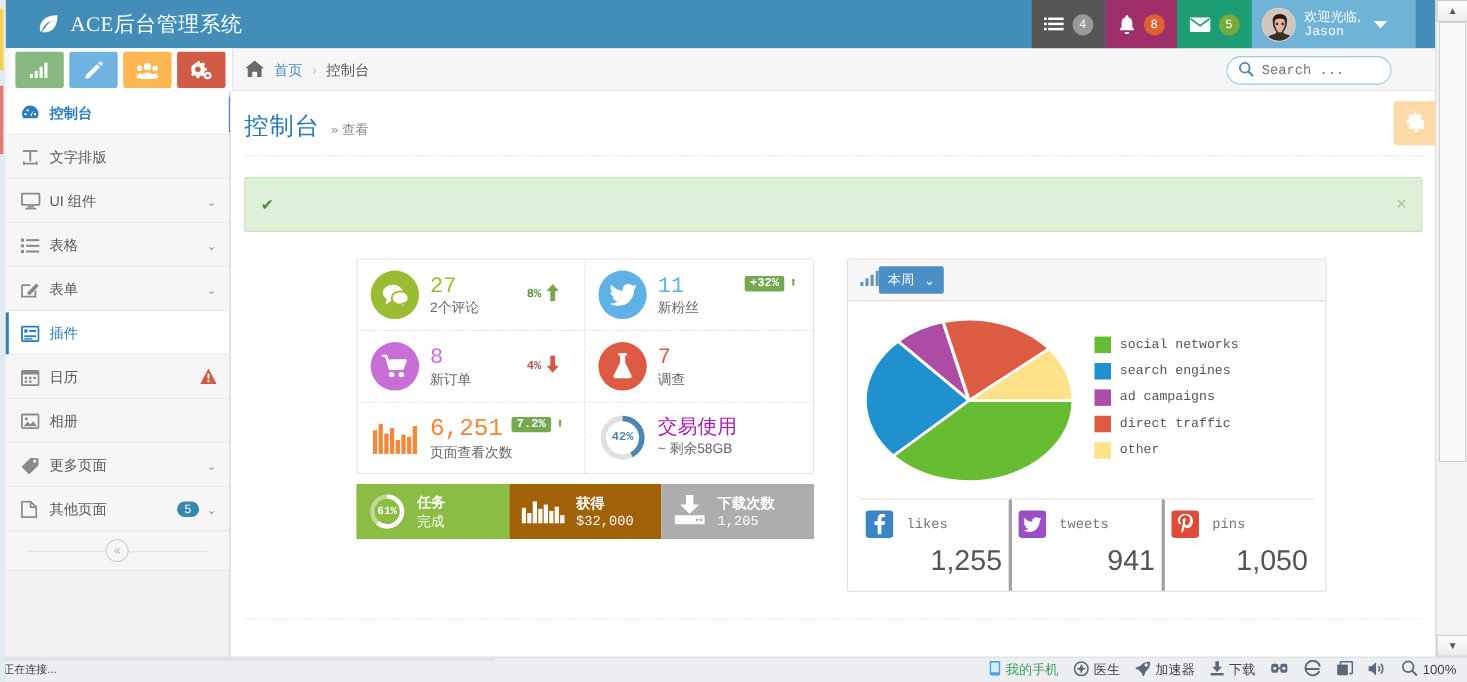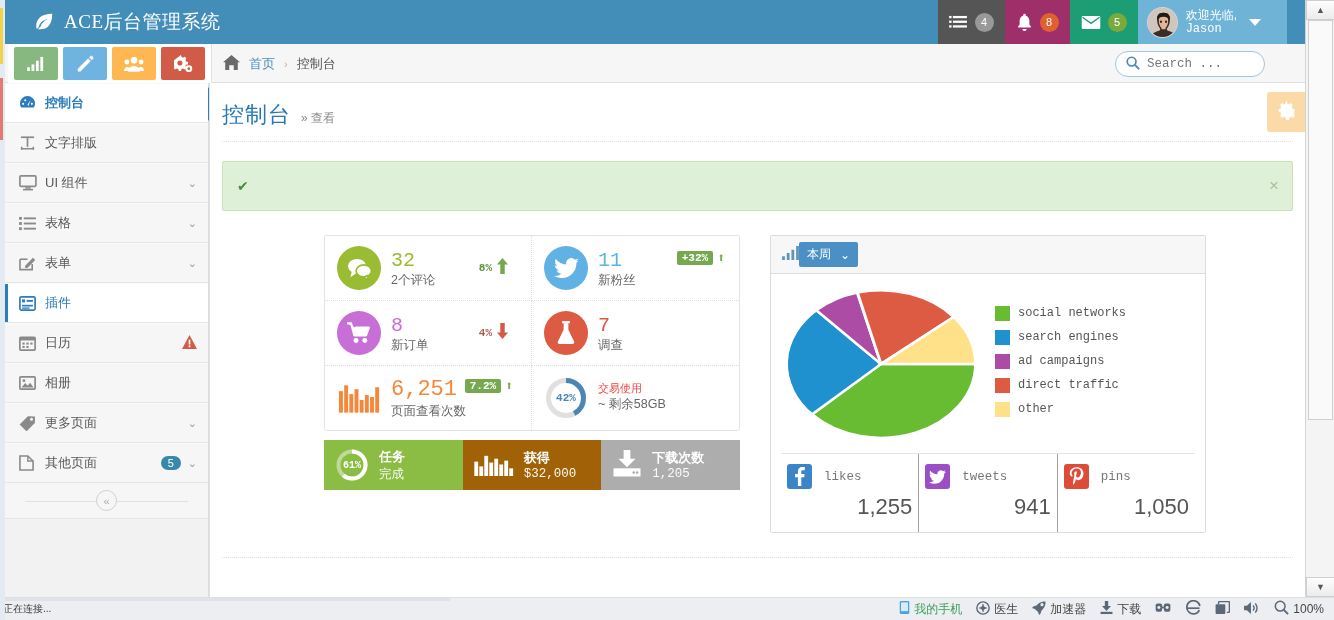--- a/index.html
+++ b/index.html
@@ -115,26 +115,26 @@
   
   .widget { border:1px solid #dcdcdc; background:#fff; border-radius:2px; width:436px; }
   .widget-head { height:38px; display:flex; align-items:center; padding:0 9px 0 11px; border-bottom:1px solid #dcdcdc; background:#f7f7f7; }
   .widget-title { color:#4b86b4; font-size:14px; margin-left:9px; flex:1; }
   .week-sel { background:#4b8fc4; color:#fff; font-size:12px; border-radius:2px; padding:4px 8px; display:flex; align-items:center; gap:9px; cursor:pointer; }
   .widget-body { padding:14px 12px 6px 12px; display:flex; align-items:center; }
   .legend { margin-left:16px; }
   .legend li { list-style:none; display:flex; align-items:center; gap:8px; margin-bottom:9px; font-size:12px; color:#555; font-family:"Liberation Mono", monospace; }
   .lg-sw { width:15px; height:15px; flex:none; }
   .social-row { display:flex; border-top:1px solid #e3e3e3; margin:4px 10px 0 10px; }
-  .soc { flex:1; padding:10px 6px 12px 6px; border-right:1px solid #a3a3a3; }
+  .soc { flex:1; padding:10px 6px 12px 6px; border-right:3px solid #a3a3a3; }
   .soc:last-child { border-right:0; }
   .soc-top { display:flex; align-items:center; gap:12px; }
   .soc-ic { width:25px; height:25px; border-radius:3px; display:flex; align-items:center; justify-content:center; color:#fff; flex:none; }
   .soc-lab { font-size:12.5px; color:#777; font-family:"Liberation Mono", monospace; }
-  .soc-num { text-align:right; font-size:22px; color:#555; margin-top:5px; }
+  .soc-num { text-align:right; font-size:26px; color:#555; margin-top:5px; }
 
   .bottom-dots { margin:24px 12px 0 12px; border-top:1px dotted #e0e0e0; }
 
   
   .vscroll { position:absolute; right:0; top:0; width:29px; height:597px; background:#f0f0f0; border-left:1px solid #d4d4d4; z-index:30;}
   .vs-arrow { width:29px; height:20px; background:linear-gradient(#fdfdfd,#ececec); border:1px solid #cfcfcf; display:flex; align-items:center; justify-content:center; color:#555; font-size:9px; cursor:pointer;}
   .vs-track { position:absolute; left:0; top:20px; width:29px; bottom:20px; background:#f4f4f4; }
   .vs-thumb { position:absolute; left:2px; top:0px; width:25px; height:400px; background:#fafafa; border:1px solid #cfcfcf; cursor:pointer;}
   .vs-arrow.bot { position:absolute; bottom:0; left:0; }
   .grayfill { position:absolute; right:0; top:418px; width:29px; height:157px; background:#c9c9c9; }
@@ -447,21 +447,21 @@
           <div class="ibox">
             <div class="ib-ic" style="background:#9abc32">
               <svg width="25" height="23" viewBox="0 0 26 24">
                   <ellipse cx="10.5" cy="9.5" rx="9.5" ry="7.5" fill="#fff"></ellipse>
                   <path d="M5 15 3.5 21l6-4z" fill="#fff"></path>
                   <ellipse cx="17.5" cy="14.5" rx="8" ry="6.3" fill="#fff" stroke="#9abc32" stroke-width="1.8"></ellipse>
                   <path d="M21 19.4 22.4 24l-4.6-3z" fill="#fff" stroke="#9abc32" stroke-width="1.5"></path>
                 </svg>
             </div>
             <div class="ib-body">
-              <div class="ib-num" style="color:#9abc32">32</div>
+              <div class="ib-num" style="color:#9abc32">27</div>
               <div class="ib-lab">2个评论</div>
             </div>
             <div class="ib-trend trend-a">
               <span style="color:#5b9433">8%</span>
               <span><svg width="13" height="16" viewBox="0 0 14 17">
                     <path fill="#76a94f" d="M7 0l6 7H9.4v10H4.6V7H1z"></path>
                   </svg></span>
             </div>
           </div>
 
@@ -540,21 +540,21 @@
 
           <div class="ibox">
             <div class="donut-wrap">
               <svg width="44" height="44" viewBox="0 0 44 44">
                 <circle cx="22" cy="22" r="17.5" fill="none" stroke="#e0e0e0" stroke-width="5"></circle>
                 <circle cx="22" cy="22" r="17.5" fill="none" stroke="#4b86b4" stroke-width="5" stroke-dasharray="46.2 63.8" stroke-dashoffset="0" transform="rotate(-90 22 22)"></circle>
               </svg>
               <div class="donut-txt">42%</div>
             </div>
             <div class="ib-body">
-              <div class="ib-num" style="color:#ef4444;font-size:11px">交易使用</div>
+              <div class="ib-num" style="color:#a21caf;font-size:18px">交易使用</div>
               <div class="ib-lab">~ 剩余58GB</div>
             </div>
           </div>
         </div>
 
         <div class="strip">
           <div class="strip-item g">
             <div style="position:relative;width:34px;height:34px;flex:none">
               <svg width="34" height="34" viewBox="0 0 34 34">
                 <circle cx="17" cy="17" r="13.5" fill="none" stroke="rgba(255,255,255,.45)" stroke-width="4"></circle>

